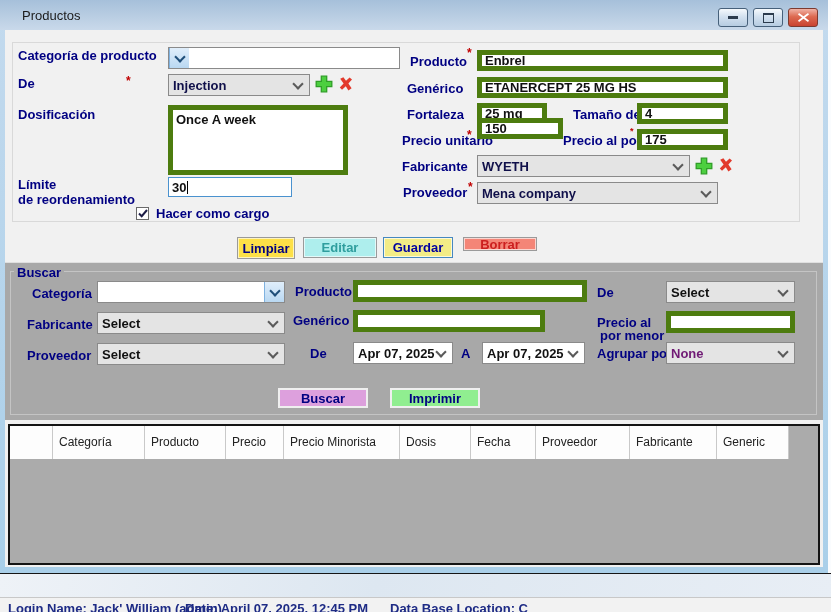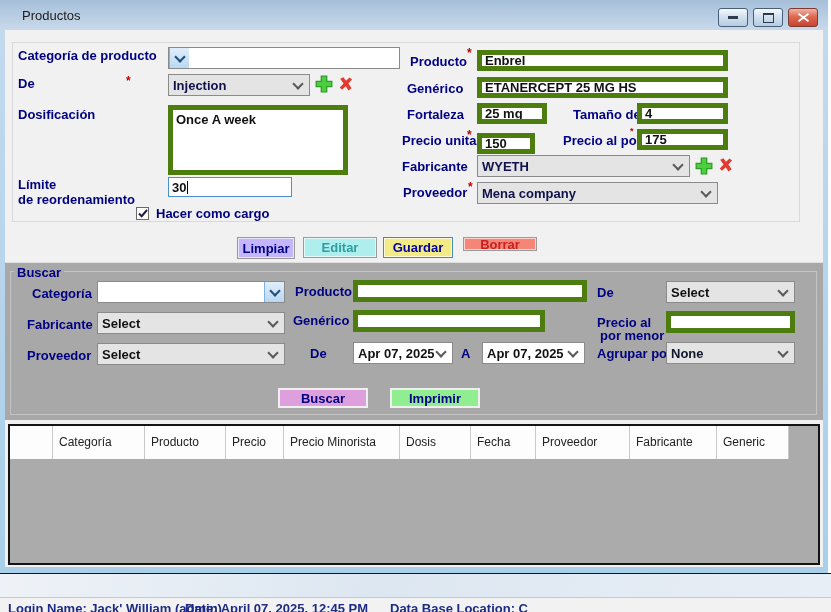--- a/index.html
+++ b/index.html
@@ -112,21 +112,21 @@
 <div class="abs inp" style="left:477px;top:103px;width:70px;height:21px;">
   <span>25 mg</span>
 </div>
 <div class="abs lbl" style="left:573px;top:107px;">Tamaño del</div>
 <div class="abs inp" style="left:637px;top:103px;width:91px;height:21px;">
   <span>4</span>
 </div>
 
 <div class="abs lbl" style="left:402px;top:133px;">Precio unitario</div>
 <div class="abs ast" style="left:467px;top:130px;">*</div>
-<div class="abs inp" style="left:477px;top:133px;width:58px;height:21px;align-items:center;">
+<div class="abs inp" style="left:477px;top:118px;width:86px;height:21px;align-items:center;">
   <span>150</span>
 </div>
 <div class="abs lbl" style="left:563px;top:133px;">Precio al por</div>
 <div class="abs ast" style="left:630px;top:126px;font-size:9px;">*</div>
 <div class="abs inp" style="left:637px;top:129px;width:91px;height:21px;">
   <span>175</span>
 </div>
 
 <div class="abs lbl" style="left:402px;top:159px;">Fabricante</div>
 <div class="abs combo flat" style="left:477px;top:155px;width:213px;height:22px;">
@@ -140,21 +140,21 @@
   <path d="M3.2 3.8 L6.4 2.2 L9 5.8 L12.6 2.4 L15 4.6 L11.4 8.4 L14.6 13.2 L11.4 15.4 L8.8 11.2 L5 14.8 L2.8 12.4 L6.6 8.6 Z" fill="#e23a2c"></path>
 </svg>
 
 <div class="abs lbl" style="left:403px;top:185px;">Proveedor</div>
 <div class="abs ast" style="left:468px;top:182px;">*</div>
 <div class="abs combo flat" style="left:477px;top:182px;width:241px;height:22px;">
   <span class="cval">Mena company</span>
   <span class="chev"></span>
 </div>
 
-<div class="abs btn1" style="left:237px;top:237px;width:58px;height:22px;background:#c4b5fd;color:#000082;">Limpiar</div>
+<div class="abs btn1" style="left:237px;top:237px;width:58px;height:22px;background:#fde047;color:#000082;">Limpiar</div>
 <div class="abs btn1" style="left:303px;top:237px;width:74px;height:21px;background:#aeeeed;color:#2f9e9e;">Editar</div>
 <div class="abs btn1" style="left:383px;top:237px;width:70px;height:21px;background:#f3ec86;color:#0000a0;border:1px solid #4688c0;box-shadow:inset 0 0 0 1px #fdf9d8;">Guardar</div>
 <div class="abs btn1" style="left:463px;top:237px;width:74px;height:14px;background:#f48577;color:#cc1f1f;">Borrar</div>
 
 <div class="abs" style="left:5px;top:262px;width:818px;height:158px;background:#a8a8a8;border-top:1px solid #dfdfdf;"></div>
 <div class="abs gbox2" style="left:10px;top:271px;width:807px;height:144px;"></div>
 <div class="abs lbl" style="left:14px;top:265px;background:#a8a8a8;padding:0 3px;">Buscar</div>
 
 <div class="abs lbl" style="left:32px;top:286px;">Categoría</div>
 <div class="abs combo white" style="left:97px;top:281px;width:188px;height:22px;">
@@ -192,21 +192,21 @@
   <span class="cval">Apr 07, 2025</span>
   <span class="chev"></span>
 </div>
 <div class="abs lbl" style="left:461px;top:346px;">A</div>
 <div class="abs combo datebox" style="left:482px;top:342px;width:103px;height:22px;">
   <span class="cval">Apr 07, 2025</span>
   <span class="chev"></span>
 </div>
 <div class="abs lbl" style="left:597px;top:346px;">Agrupar por</div>
 <div class="abs combo flat" style="left:666px;top:342px;width:129px;height:22px;">
-  <span class="cval" style="color:#0f172a;">None</span>
+  <span class="cval" style="color:#701a75;">None</span>
   <span class="chev"></span>
 </div>
 
 <div class="abs btn2" style="left:278px;top:388px;width:90px;height:20px;background:#dda0dd;">Buscar</div>
 <div class="abs btn2" style="left:390px;top:388px;width:90px;height:20px;background:#90ee90;">Imprimir</div>
 
 <div class="abs" style="left:8px;top:424px;width:812px;height:141px;background:#ababab;border:2px solid #141414;">
   <div style="display:flex;height:33px;">
     <div class="th" style="width:36px;"></div>
     <div class="th" style="width:85px;">Categoría</div>

